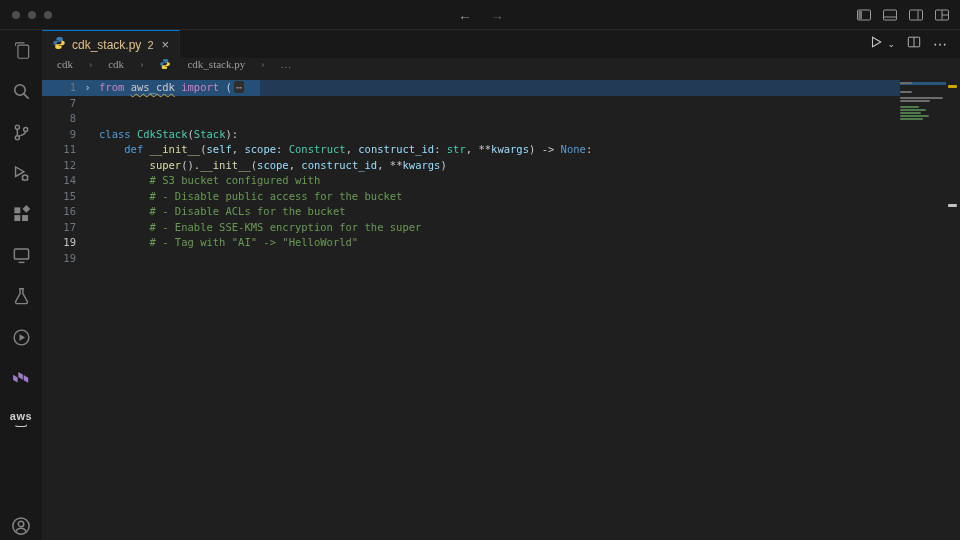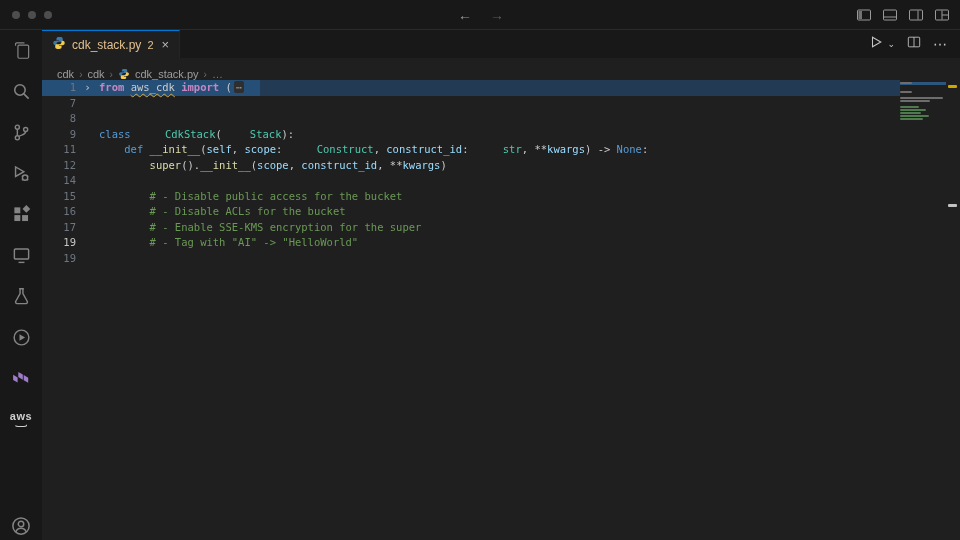--- a/index.html
+++ b/index.html
@@ -41,42 +41,42 @@
          cursor:pointer; }
   .tab .badge { color:var(--modified,#e2c08d); font-size:11px; }
   .tab .close { color:#b6b6b6; font-size:13px; margin-left:2px; cursor:pointer; }
   .editor-actions { margin-left:auto; display:flex; align-items:center; gap:12px;
                     padding-right:12px; color:#c5c5c5; }
   .editor-actions .caret { font-size:9px; color:#c5c5c5; margin-left:-8px; }
   .editor-actions .more { font-size:14px; letter-spacing:1px; }
 
   
   .breadcrumbs { position:absolute; top:58px; left:42px; right:0; height:22px;
-                 background:var(--editor_bg,#1f1f1f); display:flex; align-items:flex-end;
-                 padding-left:15px; font-size:11px; color:#9d9d9d; gap:5px; }
+                 background:var(--editor_bg,#1f1f1f); display:flex; align-items:flex-start;
+                 padding-left:15px; font-size:11px; color:#9d9d9d; gap:16px;font-family:Liberation Serif, serif; }
   .breadcrumbs .csep { color:#6a6a6a; font-size:10px; }
   .breadcrumbs .crumb { cursor:pointer; }
   .breadcrumbs .dim { color:#7a7a7a; }
   .breadcrumbs .py-ico { display:flex; }
 
   
   .editor { position:absolute; top:80px; left:42px; right:0; bottom:0;
             background:var(--editor_bg,#1f1f1f); }
   .lines { position:absolute; top:0; left:0; right:60px; }
   .row { display:flex; height:15.5px; align-items:center;
          font-family:"DejaVu Sans Mono", monospace; font-size:10.5px; line-height:15.5px;
          white-space:pre; }
   .row .ln { width:34px; text-align:right; color:var(--gutter,#6e7681); flex:none; }
   .row .fold { width:23px; text-align:center; color:#c5c5c5; font-size:11px; flex:none; }
   .row .code { white-space:pre; color:var(--plain,#cccccc); }
   .row.sel { background:linear-gradient(90deg,#264f78 0,#264f78 218px,#223a53 218px); }
   .row.cur .ln { color:var(--gutter_active,#c6c6c6); }
-  .tk-kw   { color:var(--kw,#c586c0);font-weight:bold; }
+  .tk-kw   { color:var(--kw,#c586c0); }
   .tk-decl { color:var(--decl,#569cd6); }
-  .tk-cls  { color:var(--cls,#4ec9b0);margin-left:28px; }
+  .tk-cls  { color:var(--cls,#4ec9b0); }
   .tk-fn   { color:var(--fn,#dcdcaa); }
   .tk-var  { color:var(--var,#9cdcfe); }
   .tk-pl   { color:var(--plain,#cccccc); }
   .tk-cm   { color:var(--comment,#6a9955); }
   .tk-warn { color:var(--plain,#cccccc); text-decoration:underline wavy var(--warn,#c8a953);
              text-decoration-thickness:1px; text-underline-offset:2px; }
   .tk-fold { color:#9a9a9a; background:#2e2e2e; border-radius:2px; padding:0 2px; margin-left:2px; }
 
   
   .minimap { position:absolute; right:14px; top:2px; width:46px; }
@@ -250,21 +250,21 @@
   </div>
 
   <div class="editor">
     <div class="lines">
         <div class="row sel"><span class="ln">1</span><span class="fold">›</span><span class="code"><span class="tk-kw">from</span><span class="tk-pl"> </span><span class="tk-warn">aws_cdk</span><span class="tk-pl"> </span><span class="tk-kw">import</span><span class="tk-pl"> (</span><span class="tk-fold">⋯</span></span></div>
         <div class="row"><span class="ln">7</span><span class="fold"></span><span class="code"></span></div>
         <div class="row"><span class="ln">8</span><span class="fold"></span><span class="code"></span></div>
         <div class="row"><span class="ln">9</span><span class="fold"></span><span class="code"><span class="tk-decl">class</span><span class="tk-pl"> </span><span class="tk-cls">CdkStack</span><span class="tk-pl">(</span><span class="tk-cls">Stack</span><span class="tk-pl">):</span></span></div>
         <div class="row"><span class="ln">11</span><span class="fold"></span><span class="code"><span class="tk-pl">    </span><span class="tk-decl">def</span><span class="tk-pl"> </span><span class="tk-fn">__init__</span><span class="tk-pl">(</span><span class="tk-var">self</span><span class="tk-pl">, </span><span class="tk-var">scope</span><span class="tk-pl">: </span><span class="tk-cls">Construct</span><span class="tk-pl">, </span><span class="tk-var">construct_id</span><span class="tk-pl">: </span><span class="tk-cls">str</span><span class="tk-pl">, **</span><span class="tk-var">kwargs</span><span class="tk-pl">) -&gt; </span><span class="tk-decl">None</span><span class="tk-pl">:</span></span></div>
         <div class="row"><span class="ln">12</span><span class="fold"></span><span class="code"><span class="tk-pl">        </span><span class="tk-fn">super</span><span class="tk-pl">().</span><span class="tk-fn">__init__</span><span class="tk-pl">(</span><span class="tk-var">scope</span><span class="tk-pl">, </span><span class="tk-var">construct_id</span><span class="tk-pl">, **</span><span class="tk-var">kwargs</span><span class="tk-pl">)</span></span></div>
-        <div class="row"><span class="ln">14</span><span class="fold"></span></div>
+        <div class="row"><span class="ln">14</span><span class="fold"></span><span class="code"><span class="tk-pl">        </span><span class="tk-cm"># S3 bucket configured with</span></span></div>
         <div class="row"><span class="ln">15</span><span class="fold"></span><span class="code"><span class="tk-pl">        </span><span class="tk-cm"># - Disable public access for the bucket</span></span></div>
         <div class="row"><span class="ln">16</span><span class="fold"></span><span class="code"><span class="tk-pl">        </span><span class="tk-cm"># - Disable ACLs for the bucket</span></span></div>
         <div class="row"><span class="ln">17</span><span class="fold"></span><span class="code"><span class="tk-pl">        </span><span class="tk-cm"># - Enable SSE-KMS encryption for the super</span></span></div>
         <div class="row cur"><span class="ln">19</span><span class="fold"></span><span class="code"><span class="tk-pl">        </span><span class="tk-cm"># - Tag with "AI" -&gt; "HelloWorld"</span></span></div>
         <div class="row"><span class="ln">19</span><span class="fold"></span><span class="code"></span></div>
       </div>
     <div class="minimap">
       <div>
           <div class="mrow msel">
             <div class="mbar" style="width: 12.1px;"></div>

